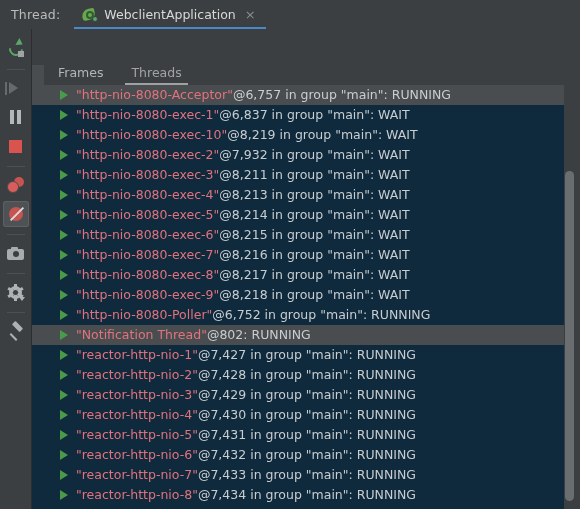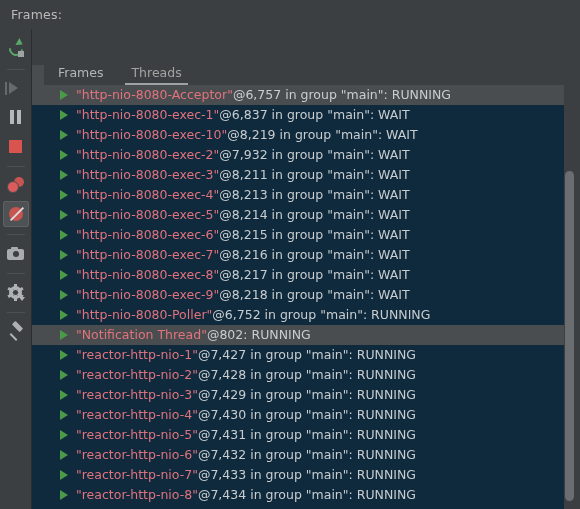--- a/index.html
+++ b/index.html
@@ -309,21 +309,30 @@
   .gutter {
     position: absolute; left: 532px; top: 0; width: 48px; height: 424px; background: #3c3f41;
   }
 </style>
 </head>
 <body>
 
 <div id="app">
 
   <div class="titlebar">
-    <span class="debug-label">Frames:</span>
+    <span class="debug-label">Thread:</span>
+    <div class="run-tab">
+      <span class="spring-icon">
+        <span class="leaf"></span>
+          <span class="ring"></span>
+          <span class="dot"></span>
+      </span>
+      <span class="run-tab-title">WebclientApplication</span>
+      <span class="tab-close">×</span>
+    </div>
   </div>
 
   <div class="lefttoolbar">
     <div class="ltool">
       <span class="ic-rerun">
         <span class="arc"></span>
           <span class="head"></span>
           <span class="sq"></span>
       </span>
     </div>

